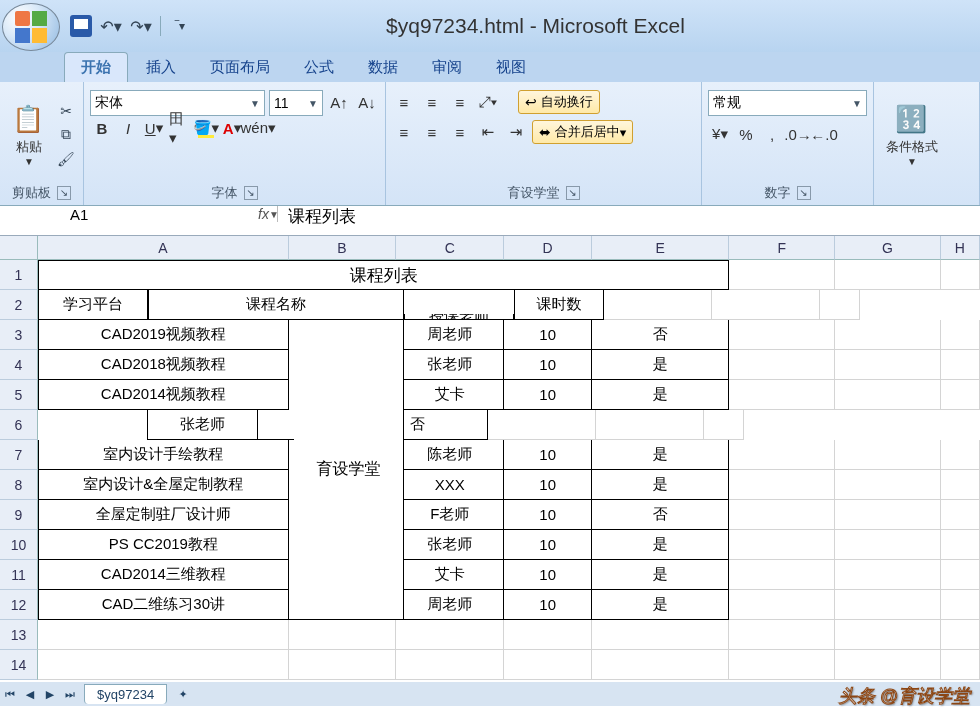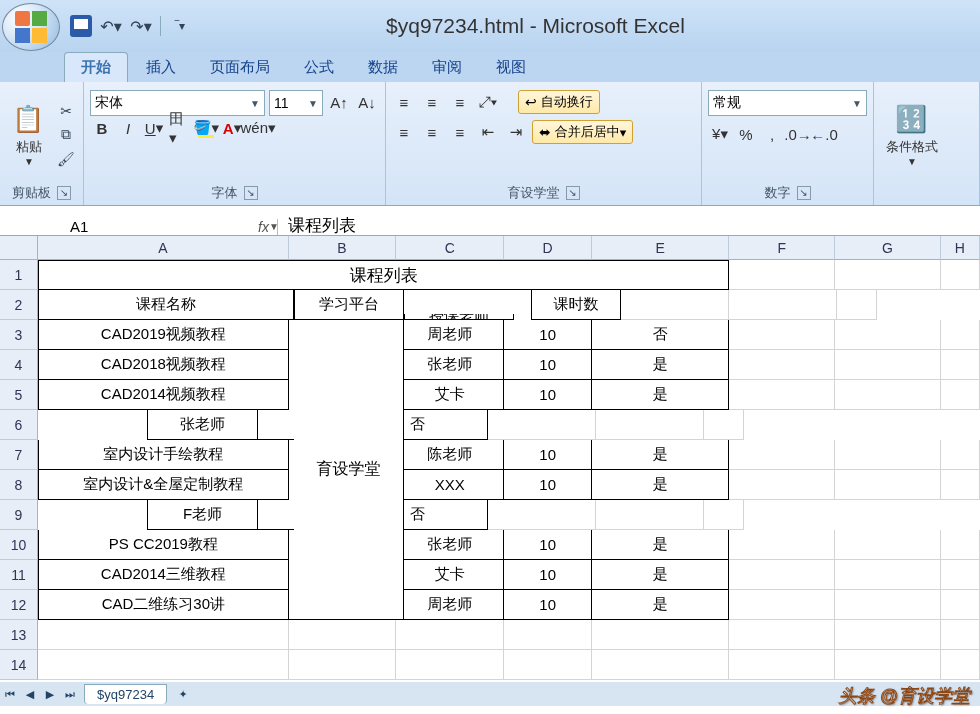--- a/index.html
+++ b/index.html
@@ -33,21 +33,21 @@
 .big-btn .ico { width:34px; height:34px; margin-bottom:2px; display:flex; align-items:center; justify-content:center; font-size:26px;}
 .small-col { display:flex; flex-direction:column; gap:4px; margin-left:4px;}
 .small-col span { width:20px; height:20px; display:flex; align-items:center; justify-content:center; font-size:14px; color:#345;}
 .combo { height:26px; background:#fff; border:1px solid #8ab; display:flex; align-items:center; padding:0 4px; font-size:14px;}
 .combo .dd { margin-left:auto; font-size:10px; color:#456;}
 .btn-row { display:flex; gap:2px;}
 .btn-row .b, .b { width:24px; height:24px; border:1px solid transparent; display:flex; align-items:center; justify-content:center; font-size:15px; color:#333; border-radius:3px;}
 .wide { min-width:80px; padding:0 6px; font-size:13px; background:linear-gradient(#fff6dc,#ffe9a8); border:1px solid #d0a030; height:24px; display:flex; align-items:center; border-radius:3px;}
 .wide .ico2 { margin-right:4px; font-size:14px;}
 
-.formula-area { height:30px; border-bottom:1px solid #9ab; display:flex; align-items:flex-end;}
+.formula-area { height:30px; border-bottom:1px solid #9ab; display:flex; align-items:flex-start;}
 .namebox { width:190px; display:flex; align-items:center; border-right:1px solid #bbb;}
 .namebox input { flex:1; height:100%; border:none; padding-left:70px; font-size:15px;}
 .namebox .dd { width:18px; text-align:center; font-size:10px; color:#555;}
 .fx-block { display:flex; align-items:center; border-right:1px solid #bbb; padding:0 8px; font-style:italic; font-size:14px; color:#555;}
 .fx-block::before { content:""; width:60px;}
 .formula-input { flex:1; border:none; padding:0 10px; font-size:17px;}
 
 .sheet-wrap { position:absolute; top:236px; bottom:32px; left:0; right:0; overflow:hidden;}
 .corner { position:absolute; left:0; top:0; width:38px; height:24px; background:#e8eef7; border-right:1px solid #9bb; border-bottom:1px solid #9bb;}
 .col-headers { position:absolute; left:38px; top:0; right:0; height:24px; display:flex;}
@@ -256,24 +256,24 @@
       <div class="rh">14</div>
     </div>
   <div class="cells" id="cells">
       <div class="row">
         <div class="cell bord-t bord-l bord-r bord-b" style="width: 706px; font-size: 17px;">课程列表</div>
         <div class="cell " style="width: 108px;"></div>
         <div class="cell " style="width: 108px;"></div>
         <div class="cell " style="width: 40px;"></div>
       </div>
       <div class="row">
+        <div class="cell bord-l bord-r bord-b" style="width: 110px;">学习平台</div>
         <div class="cell bord-l bord-r bord-b" style="width: 256px;">课程名称</div>
-        <div class="cell bord-l bord-r bord-b" style="width: 110px;">学习平台</div>
         <div class="cell bord-l bord-r bord-b" style="width: 110px; margin-top: 24px;">授课老师</div>
-        <div class="cell bord-l bord-r bord-b" style="width: 90px; margin-left: 17px;">课时数</div>
+        <div class="cell bord-l bord-r bord-b" style="width: 90px;">课时数</div>
         <div class="cell " style="width: 108px;"></div>
         <div class="cell " style="width: 108px;"></div>
         <div class="cell " style="width: 40px;"></div>
       </div>
       <div style="position: relative; text-align: right;">
         <div class="row">
           <div class="cell bord-l bord-r bord-b" style="width: 256px;">CAD2019视频教程</div>
           <div class="cell  bord-r" style="width: 110px; border-bottom: none; border-right-color: rgb(0, 0, 0);"></div>
           <div class="cell bord-r bord-b" style="width: 110px;">周老师</div>
           <div class="cell bord-r bord-b" style="width: 90px;">10</div>
@@ -325,20 +325,21 @@
           <div class="cell bord-l bord-r bord-b" style="width: 256px;">室内设计&amp;全屋定制教程</div>
           <div class="cell  bord-r" style="width: 110px; border-bottom: none; border-right-color: rgb(0, 0, 0);"></div>
           <div class="cell bord-r bord-b" style="width: 110px;">XXX</div>
           <div class="cell bord-r bord-b" style="width: 90px;">10</div>
           <div class="cell bord-r bord-b" style="width: 140px;">是</div>
           <div class="cell " style="width: 108px;"></div>
           <div class="cell " style="width: 108px;"></div>
           <div class="cell " style="width: 40px;"></div>
         </div>
         <div class="row">
+          <div class="cell bord-l bord-r bord-b" style="width: 256px;">全屋定制驻厂设计师</div>
           <div class="cell  bord-r" style="width: 110px; border-bottom: none; border-right-color: rgb(0, 0, 0);"></div>
           <div class="cell bord-r bord-b" style="width: 110px;">F老师</div>
           <div class="cell bord-r bord-b" style="width: 90px;">10</div>
           <div class="cell bord-r bord-b" style="width: 140px;">否</div>
           <div class="cell " style="width: 108px;"></div>
           <div class="cell " style="width: 108px;"></div>
           <div class="cell " style="width: 40px;"></div>
         </div>
         <div class="row">
           <div class="cell bord-l bord-r bord-b" style="width: 256px;">PS CC2019教程</div>

